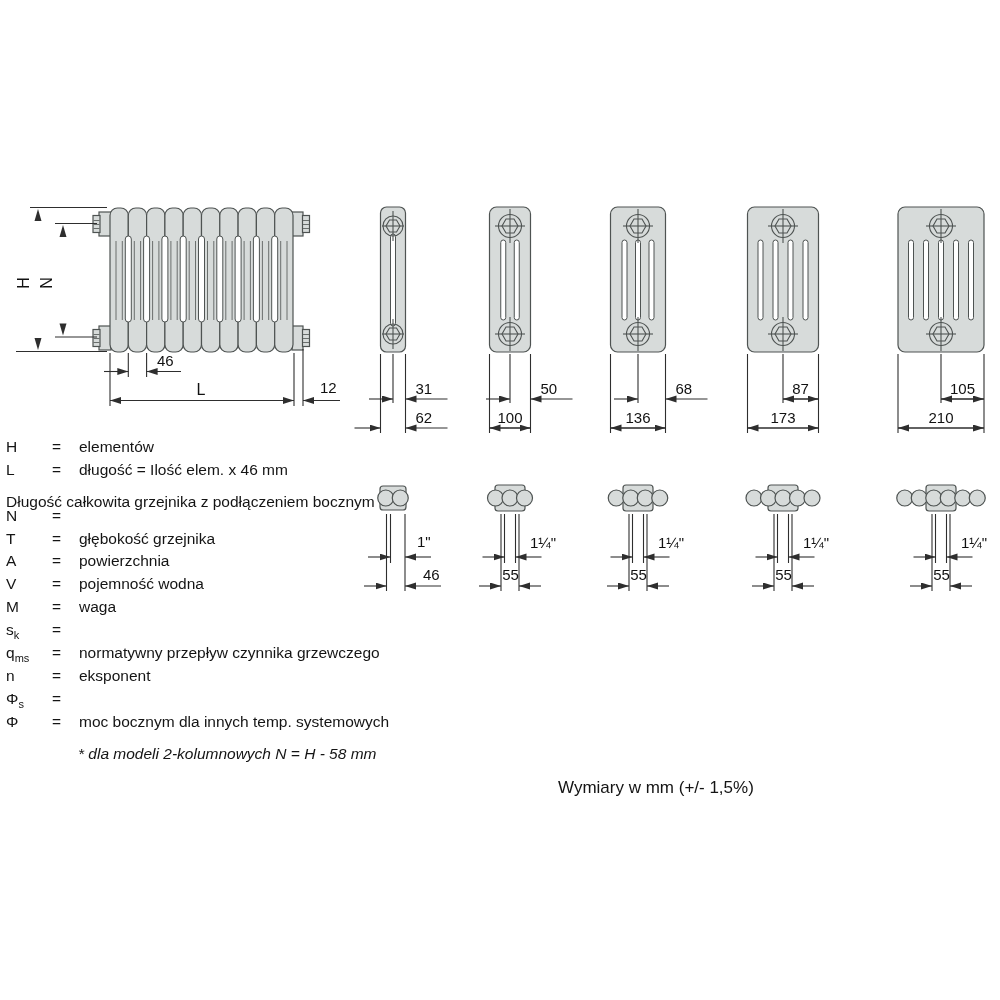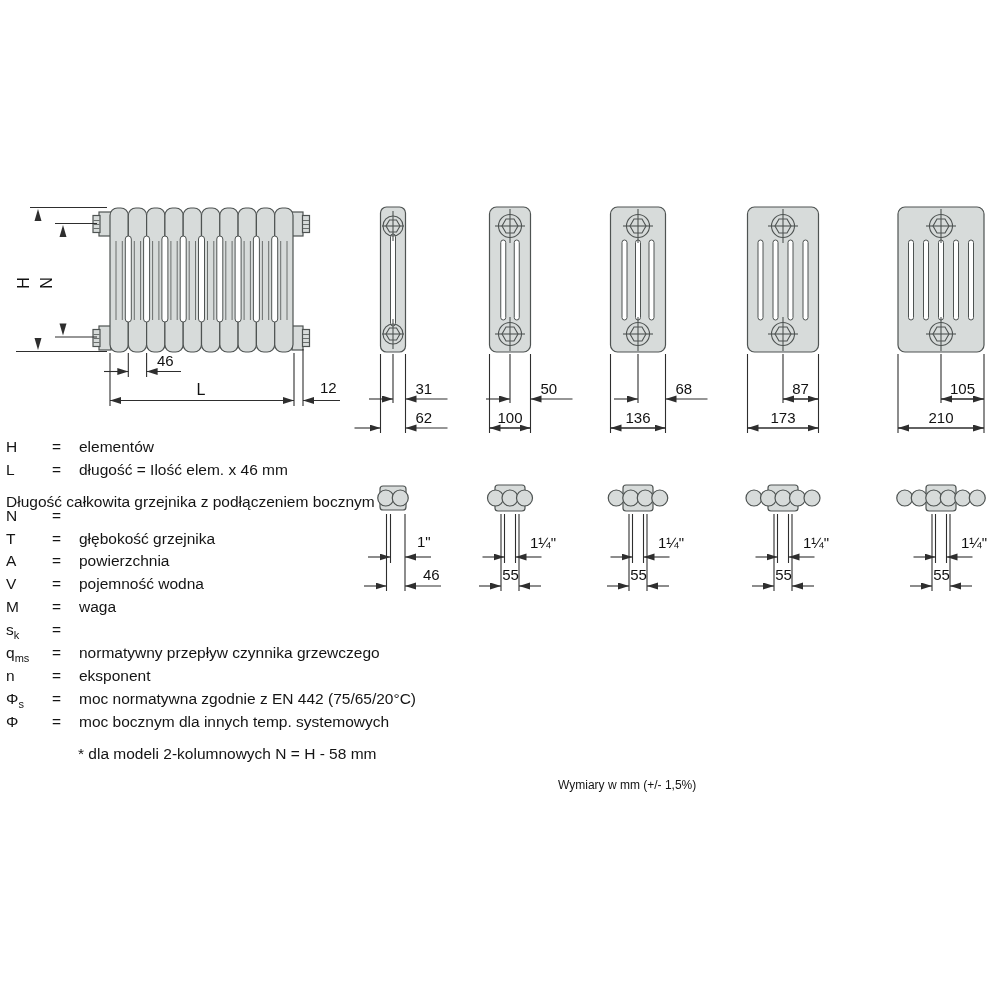--- a/index.html
+++ b/index.html
@@ -15,24 +15,24 @@
   .tri{fill:#2e2e2e;}
   .dt {font:15px "Liberation Sans","DejaVu Sans",sans-serif;fill:#111;}
   .dl {font:16px "Liberation Sans","DejaVu Sans",sans-serif;fill:#111;}
   .am {text-anchor:middle;}
   
   .legend{position:absolute;left:6px;top:436px;width:490px;font-size:15.5px;line-height:22.9px;white-space:nowrap;}
   .lrow{display:flex;height:22.9px;align-items:baseline;}
   .lsym{flex:0 0 46px;}
   .leq {flex:0 0 27px;}
   .lfull{display:block;margin-top:9px;}
-  .lindent{padding-left:72px;}
+  .lindent{padding-left:72px;font-style:italic;}
   sub{font-size:11px;line-height:0;}
   .gap{display:inline-block;width:7px;}
-  .footnote{position:absolute;left:558px;top:778px;font-size:12px;}
+  .footnote{position:absolute;left:558px;top:778px;font-size:17px;}
 </style>
 </head>
 <body>
 
 <div class="canvas">
 
 <svg width="1000" height="640" viewBox="0 0 1000 640">
   <defs>
     <marker id="ah" markerUnits="userSpaceOnUse" markerWidth="12" markerHeight="8" refX="11" refY="3.5" orient="auto">
       <path d="M0,0 L11,3.5 L0,7 Z" fill="#2e2e2e"></path>
@@ -372,21 +372,20 @@
         <span>normatywny przepływ czynnika grzewczego</span>
       </div>
   <div class="lrow">
         <span class="lsym">n</span>
         <span class="leq">=</span>
         <span>eksponent</span>
       </div>
   <div class="lrow">
         <span class="lsym"><span>Φ</span><sub>s</sub></span>
         <span class="leq">=</span>
-        <span>moc normatywna zgodnie z EN 442 (75/65/20°C)</span>
       </div>
   <div class="lrow">
         <span class="lsym">Φ</span>
         <span class="leq">=</span>
         <span>moc bocznym dla innych temp. systemowych</span>
       </div>
   <div class="lrow">
         <span class="lfull lindent">* dla modeli 2-kolumnowych N = H - 58 mm</span>
       </div>
 </div>

